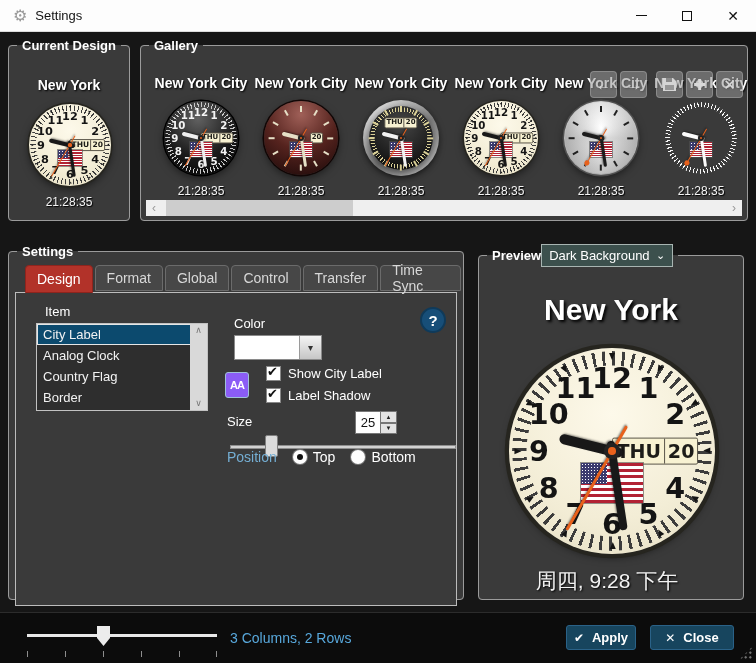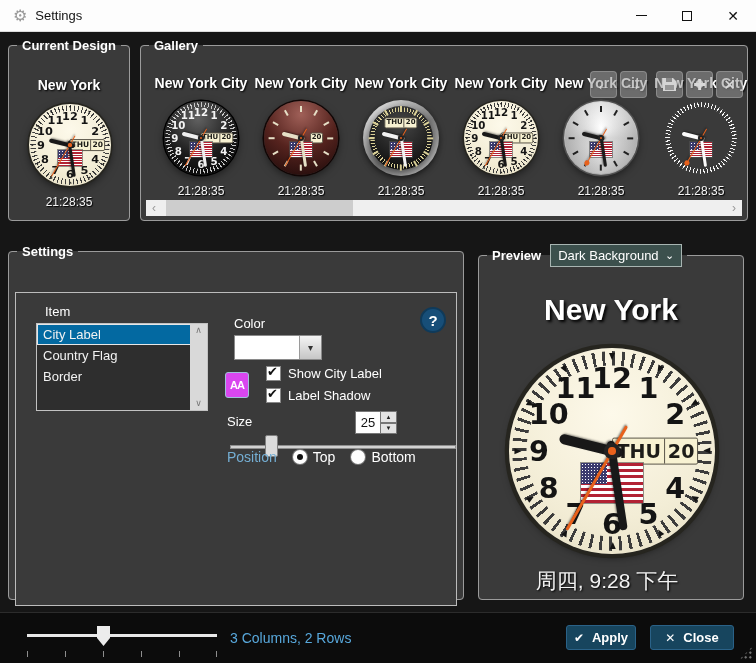--- a/index.html
+++ b/index.html
@@ -55,35 +55,35 @@
   .tab { height:26px; padding:0 11px; display:flex; align-items:center; font-size:14px;
     background:#474747; color:#d8d8d8; border:1px solid #6b6b6b; border-radius:4px 4px 0 0; margin-right:2px; }
   .tab.active { background:#b23229; color:#fff; border-color:#8e241d; height:28px; }
   .panel { position:absolute; left:6px; top:33px; width:442px; height:314px;
     border:1px solid #bcbcbc; background:#3a3a3a; }
   .lbl { position:absolute; font-size:13px; color:#fff; white-space:nowrap; }
   .item-lbl { left:29px; top:11px; }
   .listbox { position:absolute; left:20px; top:30px; width:172px; height:88px; background:#2e2e2e;
     border:1px solid #c2c2c2; overflow:hidden; }
   .listrow { height:21px; line-height:21px; padding-left:6px; font-size:13px; color:#f2f2f2; white-space:nowrap; }
-  .listrow.sel { background:#0369a1; box-shadow:inset 0 0 0 1px #e6e6e6; }
+  .listrow.sel { background:#0c4a6e; box-shadow:inset 0 0 0 1px #e6e6e6; }
   .list-scroll { position:absolute; right:0; top:0; bottom:0; width:17px; background:#d9d9d9;
     display:flex; flex-direction:column; justify-content:space-between; align-items:center;
     font-size:9px; color:#777; }
   .list-scroll span { line-height:13px; }
   .color-lbl { left:218px; top:23px; }
   .combo { position:absolute; left:218px; top:42px; width:88px; height:25px; display:flex;
     border:1px solid #8a8a8a; }
   .swatch { flex:1; background:#fff; }
   .combo-btn { width:22px; background:linear-gradient(#f4f4f4,#c6c6c6); color:#333; font-size:10px;
     display:flex; align-items:center; justify-content:center; border-left:1px solid #9a9a9a; }
   .help { position:absolute; left:404px; top:14px; width:26px; height:26px; border-radius:50%;
     background:#174e78; border:2px solid #0f3a5a; color:#fff; font-weight:bold; font-size:15px;
     display:flex; align-items:center; justify-content:center; }
-  .aa { position:absolute; left:209px; top:79px; width:24px; height:26px; background:#d946ef;
+  .aa { position:absolute; left:209px; top:79px; width:24px; height:26px; background:#8b5cf6;
     border:1px solid #9fc0d8; border-radius:3px; color:#fff; font-size:11px; font-weight:bold;
     display:flex; align-items:center; justify-content:center; letter-spacing:-1px; }
   .chk { position:absolute; display:flex; align-items:center; gap:7px; color:#fff; font-size:13px; white-space:nowrap; }
   .chk1 { left:250px; top:73px; }
   .chk2 { left:250px; top:95px; }
   .cbox { position:relative; width:15px; height:15px; background:#fff; border:1px solid #888; }
   .cbox .mark { position:absolute; left:0px; top:-3px; font-size:13px; color:#111; }
   .size-lbl { left:211px; top:121px; }
   .spinner { position:absolute; left:339px; top:118px; height:23px; display:flex; }
   .spin-val { width:26px; background:#fff; color:#111; font-size:13px; display:flex; align-items:center;
@@ -97,21 +97,21 @@
     border:1px solid #808080; border-radius:2px; }
   .row-pos { position:absolute; left:211px; top:156px; display:flex; align-items:center; font-size:14px; color:#fff; }
   .row-apply { position:absolute; left:20px; top:284px; display:flex; align-items:center; font-size:14px; color:#fff; }
   .blue-lbl { color:#74aed3; }
   .radio { position:relative; width:14px; height:14px; border-radius:50%; background:#fff; box-shadow:0 0 0 1px #777; }
   .radio.sel::after { content:""; position:absolute; left:4px; top:4px; width:6px; height:6px; border-radius:50%; background:#111; }
   .row-pos .radio, .row-apply .radio { margin-left:16px; }
   .row-pos .rlabel, .row-apply .rlabel { margin-left:6px; }
   
   .preview-g { left:478px; top:244px; width:266px; height:356px; }
-  .preview-g legend { display:flex; align-items:center; gap:9px; margin-left:4px; }
+  .preview-g legend { display:flex; align-items:center; margin-left:4px; }
   .pv-dd { width:132px; height:23px; background:#3c504d; border:1px solid #a8b5b2; display:flex;
     align-items:center; padding:0 7px; color:#fff; font-size:13px; font-weight:normal; }
   .dd-chev { margin-left:auto; font-size:11px; }
   .pv-title { position:absolute; left:0; right:0; top:26px; text-align:center; color:#fff; font-size:30px;
     font-weight:bold; text-shadow:2px 2px 3px #000; }
   .preview-g .clock { position:absolute; left:27px; top:78px; }
   .pv-datetime { position:absolute; left:0; right:8px; top:300px; text-align:center; color:#f2f2f2;
     font-size:21px; text-shadow:1px 1px 2px #000; }
   
   .footer { position:absolute; left:0; top:612px; width:756px; height:51px; background:#0c0c0c;
@@ -410,24 +410,33 @@
     </div>
     <div class="g-scroll">
       <div class="g-sarrow">‹</div>
       <div class="g-thumb"></div>
       <div class="g-sarrow right">›</div>
     </div>
   </fieldset>
 
   <fieldset class="group settings-g">
     <legend>Settings</legend>
+    <div class="tabs">
+      <div class="tab active">Design</div>
+      <div class="tab">Format</div>
+      <div class="tab">Global</div>
+      <div class="tab">Control</div>
+      <div class="tab">Transfer</div>
+      <div class="tab">Time Sync</div>
+    </div>
     <div class="panel">
       <div class="lbl item-lbl">Item</div>
       <div class="listbox">
         <div class="listrow sel">City Label</div>
+        <div class="listrow">Analog Clock</div>
         <div class="listrow">Country Flag</div>
         <div class="listrow">Border</div>
         <div class="list-scroll">
           <span>∧</span>
           <span>∨</span>
         </div>
       </div>
       <div class="lbl color-lbl">Color</div>
       <div class="combo">
         <div class="swatch"></div>

